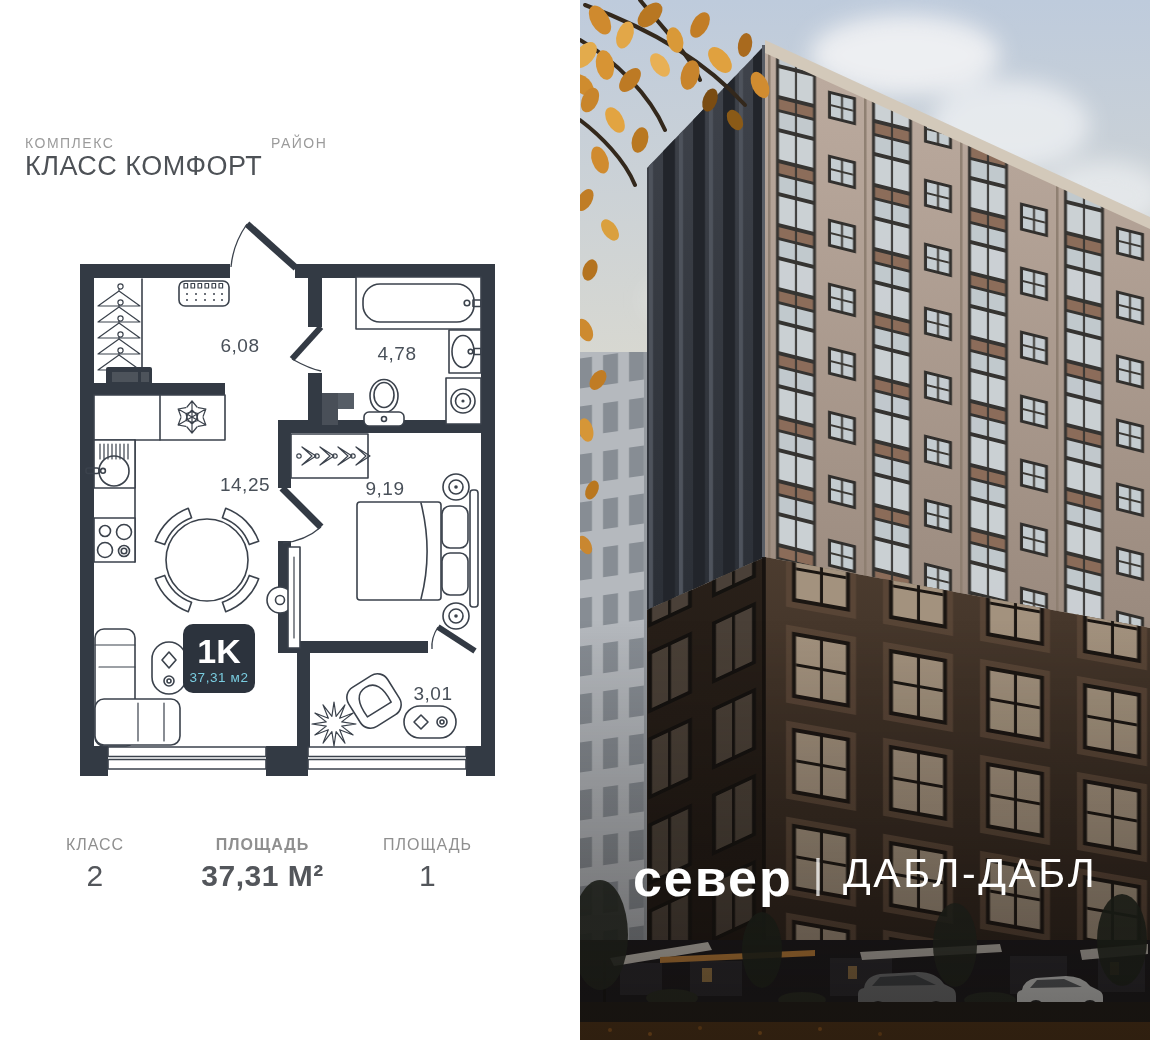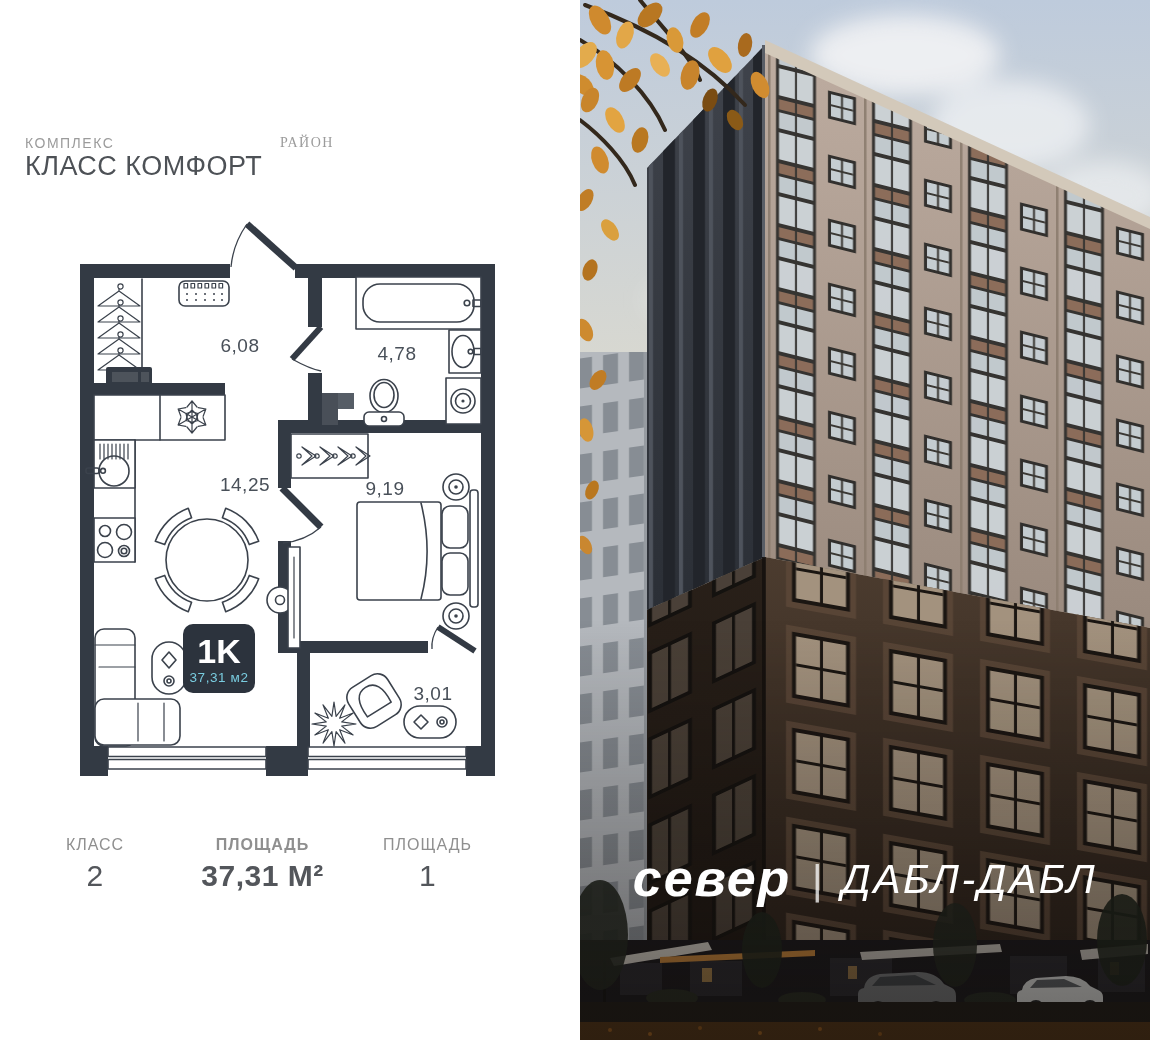--- a/index.html
+++ b/index.html
@@ -3,21 +3,21 @@
 <meta charset="utf-8">
 <style>
   html,body{margin:0;padding:0;background:#ffffff;}
   .stage{position:relative;width:1150px;height:1040px;background:#ffffff;overflow:hidden;
          font-family:"Liberation Sans",sans-serif;}
   
   .left-panel{position:absolute;left:0;top:0;width:580px;height:749px;background:#fff;}
   .hdr{position:absolute;top:135px;left:0;width:580px;}
   .hdr-col{position:absolute;top:0;}
   .hdr-col.c1{left:25px;}
-  .hdr-col.c2{left:280px;font-family:Liberation Serif, serif;}
+  .hdr-col.c2{left:271px;}
   .hdr-label{font-size:14px;letter-spacing:1.5px;color:#9b9b9b;}
   .hdr-value{font-size:27px;letter-spacing:.5px;color:#4d5156;}
   .ftr{position:absolute;top:836px;left:0;width:580px;}
   .ftr-col{position:absolute;top:0;text-align:center;}
   .ftr-col.f1{left:40px;width:110px;}
   .ftr-col.f2{left:185px;width:155px;font-weight:bold;}
   .ftr-col.f3{left:355px;width:145px;}
   .ftr-label{font-size:16px;letter-spacing:1px;color:#8f8f8f;}
   .ftr-value{margin-top:5px;font-size:30px;letter-spacing:.5px;color:#53565b;}
   svg.plan{position:absolute;left:0;top:0;}
@@ -26,22 +26,22 @@
   .fn{fill:none;stroke:#3b424c;stroke-width:1.6;stroke-linejoin:round;stroke-linecap:round;}
   .fnt{fill:none;stroke:#3b424c;stroke-width:1.2;stroke-linejoin:round;stroke-linecap:round;}
   .leaf-door{stroke:#333a44;fill:none;}
   .arc{fill:none;stroke:#3b424c;stroke-width:1.3;}
   .room-label{font-size:19px;fill:#495059;letter-spacing:.5px;text-anchor:middle;
               font-family:"Liberation Sans",sans-serif;}
   .badge-type{font-size:34px;font-weight:bold;fill:#ffffff;text-anchor:middle;}
   .badge-area{font-size:13.5px;fill:#79ccdf;letter-spacing:.6px;text-anchor:middle;}
   
   .right-panel{position:absolute;left:580px;top:0;width:570px;height:1040px;overflow:hidden;}
-  .logo{position:absolute;left:0;top:852px;width:570px;display:flex;align-items:center;
-        justify-content:center;gap:0;color:#ffffff;z-index:5;font-style:italic;}
+  .logo{position:absolute;left:0;top:852px;width:570px;display:flex;align-items:flex-start;
+        justify-content:center;gap:0;color:#ffffff;z-index:5;}
   .logo-brand{font-size:52px;font-weight:700;letter-spacing:2px;line-height:1;}
   .logo-sep{display:inline-block;margin:0 20px;color:rgba(255,255,255,.75);
             font-size:40px;font-weight:400;line-height:1;transform:translateY(2px);}
   .logo-project{font-size:41px;font-weight:400;letter-spacing:2.5px;line-height:1;transform:translateY(1px);}
 </style>
 </head>
 <body>
 
 <div class="stage">
 

